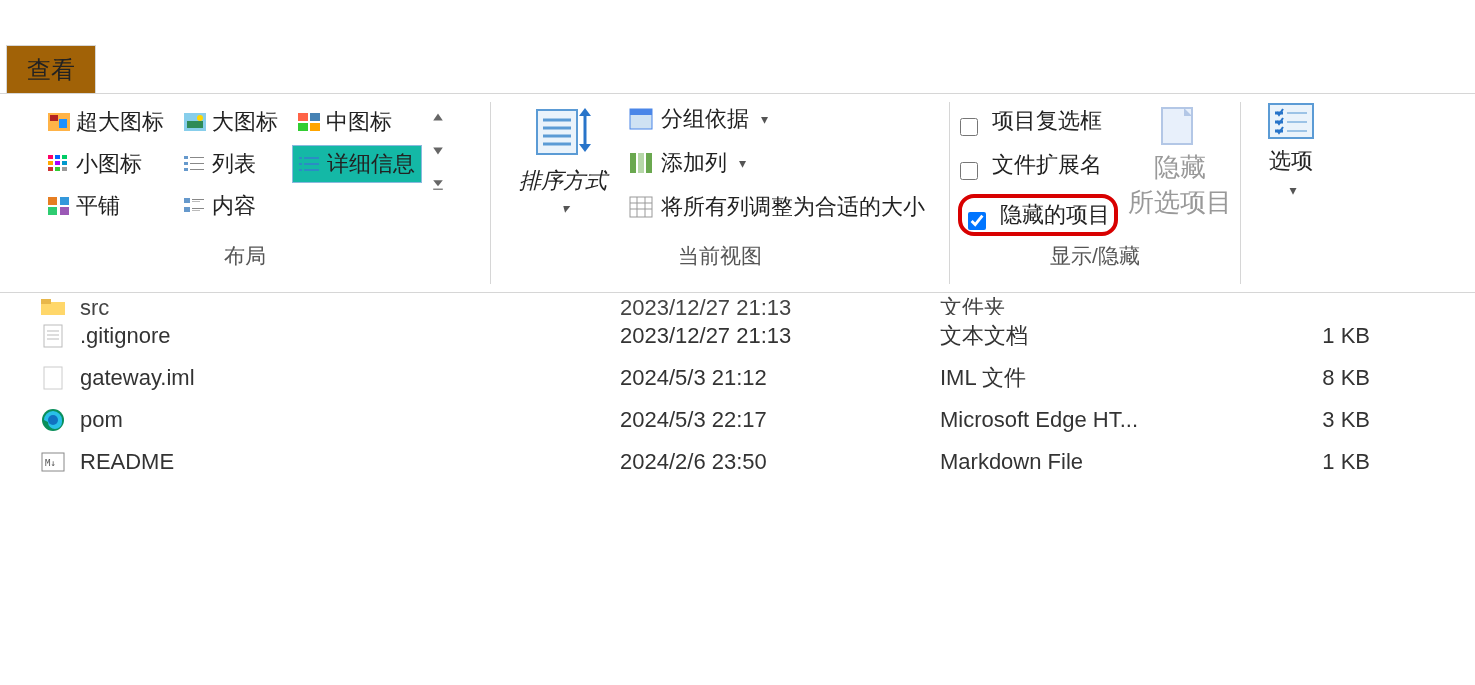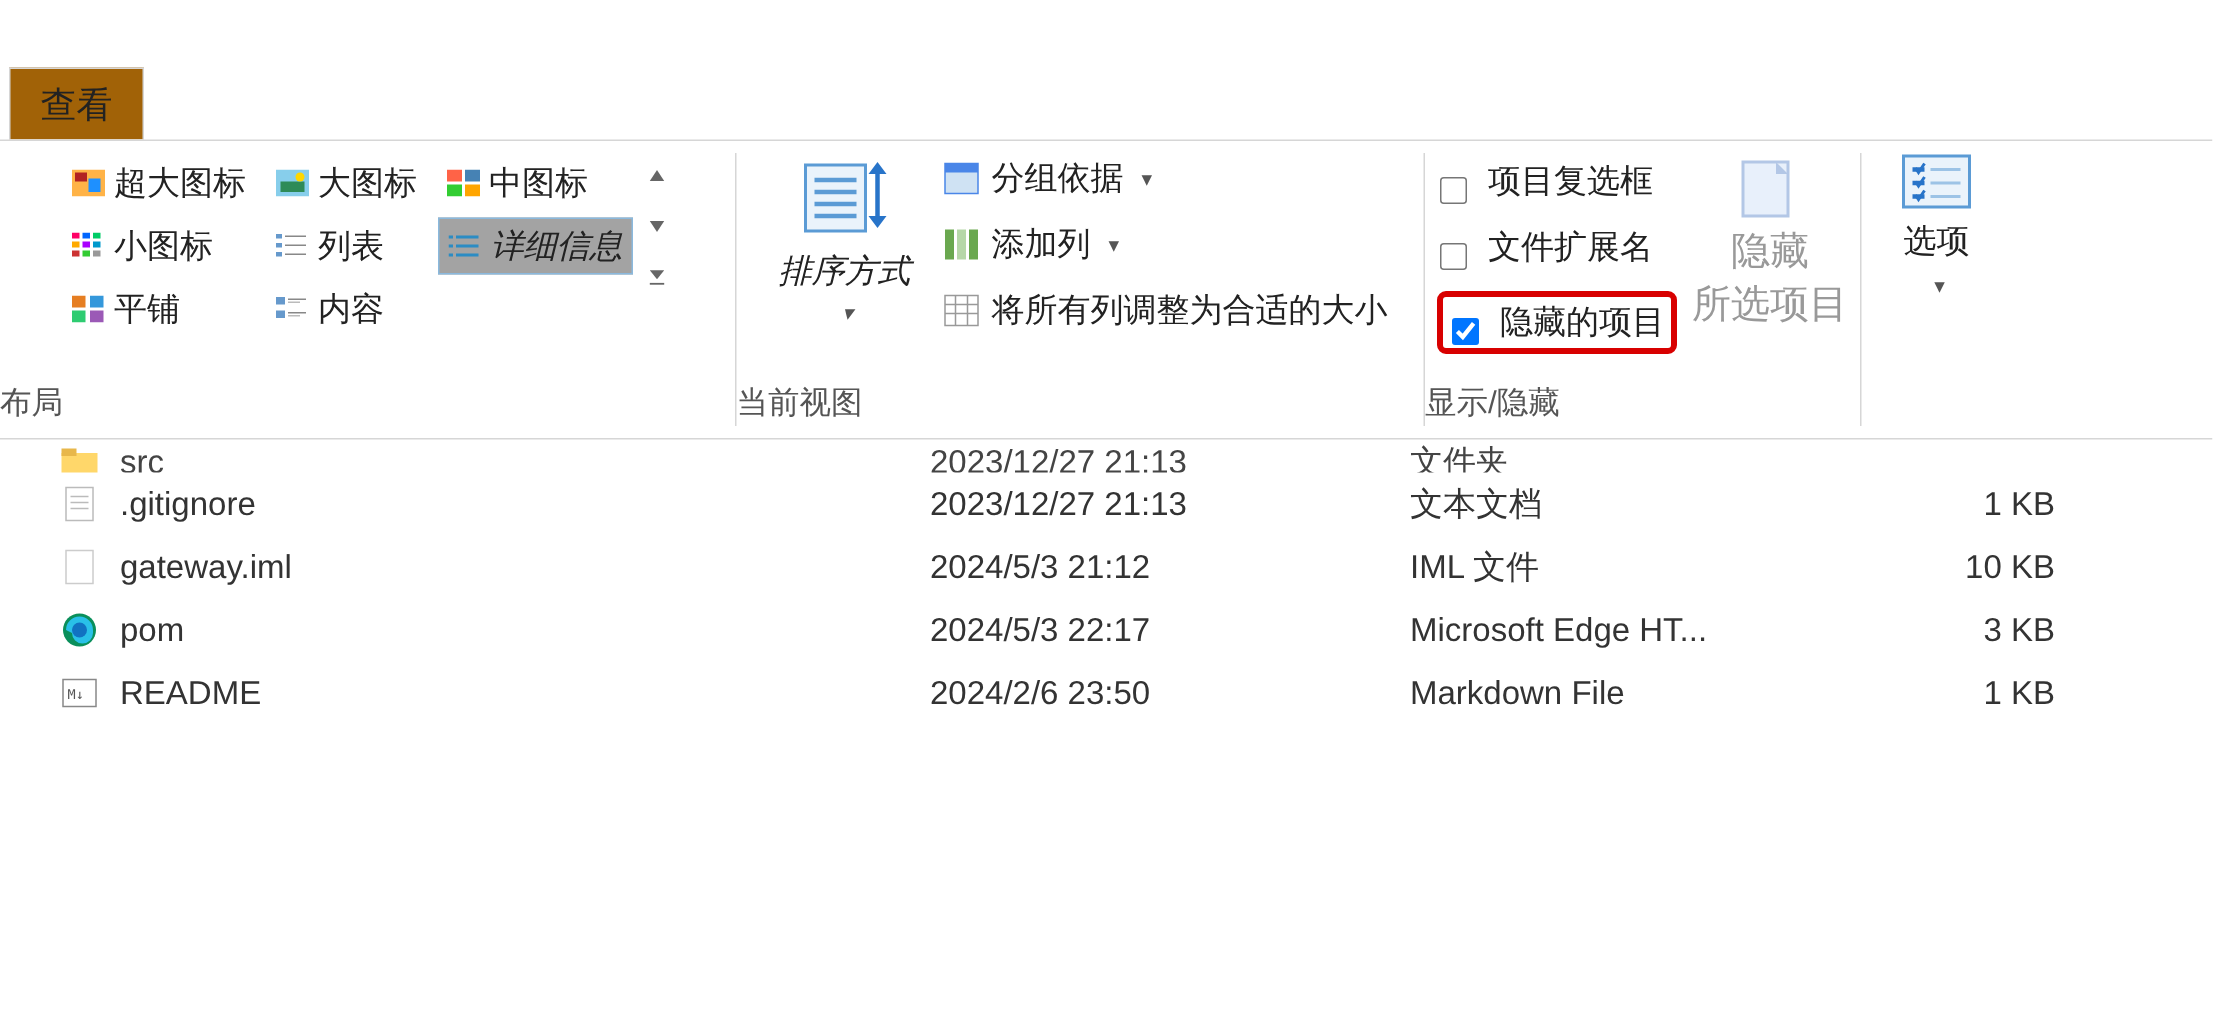--- a/index.html
+++ b/index.html
@@ -56,44 +56,44 @@
   .group-body {
     flex: 1;
     display: flex;
     align-items: flex-start;
   }
   .group-label {
     font-size: 21px;
     color: #555;
     padding: 6px 0 6px 0;
     width: 100%;
+    text-align: center;
     position: absolute;
-    bottom: 4px; left:0;
+    bottom: 16px; left:0;
   }
   
   .layout-grid {
     display: grid;
     grid-template-columns: repeat(3, auto);
     grid-template-rows: repeat(3, 40px);
     gap: 2px 8px;
     align-items: center;
   }
   .view-btn {
     display: flex; align-items: center;
     gap: 6px;
     padding: 2px 6px;
     height: 38px;
     font-size: 22px;
     cursor: pointer;
   }
   .view-btn svg { width: 22px; height: 18px; flex:0 0 auto; }
   .view-btn.selected {
-    background: #a3a3a3;
+    background: #14b8a6;
     border: 1px solid #8ab9de;
-    font-style: italic;
   }
   .scroll-col {
     display: flex; flex-direction: column; margin-left:6px;
     gap:4px;
   }
   .scroll-btn {
     width:20px; height:30px; background:#fff; display:flex;align-items:center;justify-content:center;
     cursor:pointer;
   }
   .scroll-btn svg{width:12px;height:12px;fill:#666;}
@@ -116,21 +116,21 @@
   
   .check-col {
     display:flex; flex-direction:column; gap:14px; padding-top:4px;
   }
   .check-row {
     display:flex; align-items:flex-end; gap:10px;
     font-size:22px; cursor:pointer;
   }
   .check-row input[type=checkbox]{ width:18px; height:18px; margin:0 4px 0 2px;}
   .red-box {
-    border: 4px solid #d80000; border-radius:6px;
+    border: 4px solid #d80000; border-radius:16px;
     padding: 2px 4px;
   }
   .hide-btn {
     display:flex; flex-direction:column; align-items:center;
     font-size:26px; color:#999; margin-left:10px; cursor:default;
   }
   .hide-btn svg{width:48px;height:48px;}
   
   .options-btn {
     display:flex; flex-direction:column; align-items:center; gap:6px;
@@ -411,21 +411,21 @@
     <span class="size">1 KB</span>
   </div>
 
   <div class="file-row">
     <svg class="icon" viewBox="0 0 26 26">
         <rect x="4" y="2" width="18" height="22" fill="#fff" stroke="#ccc"></rect>
       </svg>
     <span>gateway.iml</span>
     <span>2024/5/3 21:12</span>
     <span>IML 文件</span>
-    <span class="size">10 KB</span>
+    <span class="size">8 KB</span>
   </div>
 
   <div class="file-row">
     <svg class="icon" viewBox="0 0 26 26">
         <circle cx="13" cy="13" r="11" fill="#0a8f5b"></circle>
         <path d="M4 13 A9 9 0 0 1 22 13 L22 15 A7 7 0 0 1 8 15 Z" fill="#29c0e8"></path>
         <circle cx="13" cy="13" r="5" fill="#1172c1"></circle>
       </svg>
     <span>pom</span>
     <span>2024/5/3 22:17</span>

